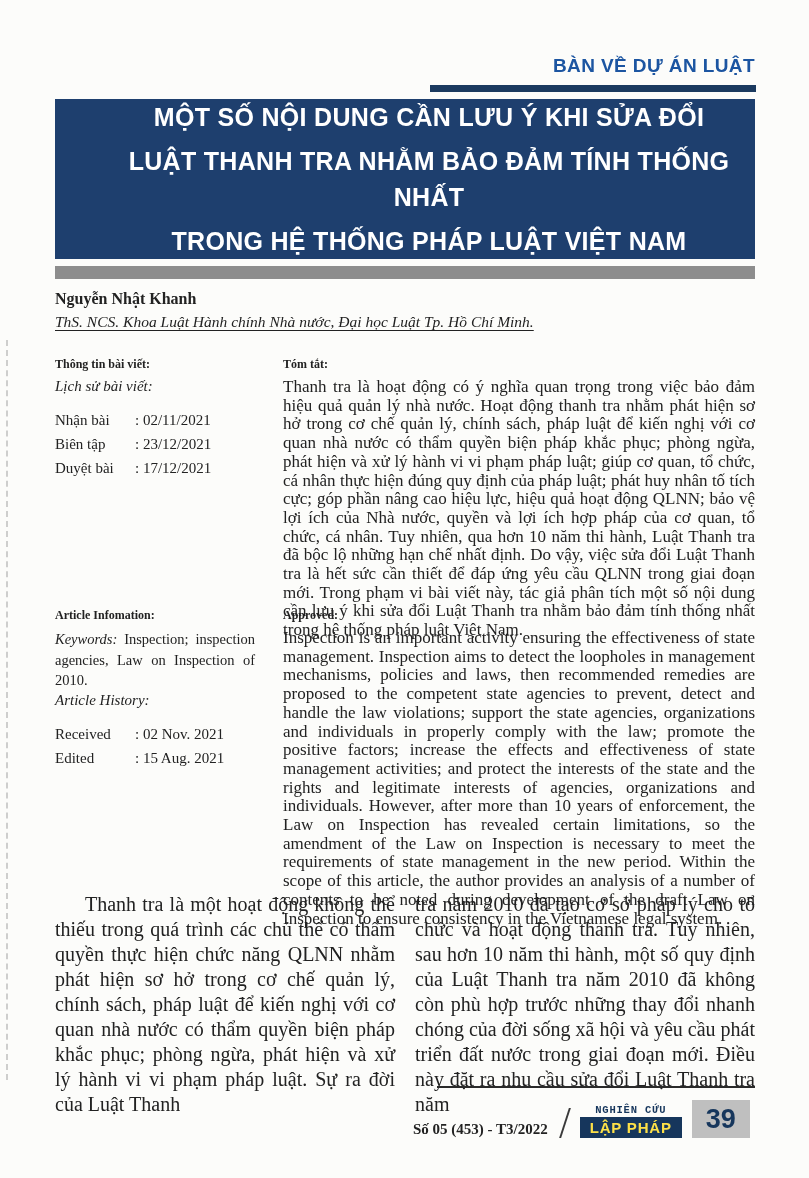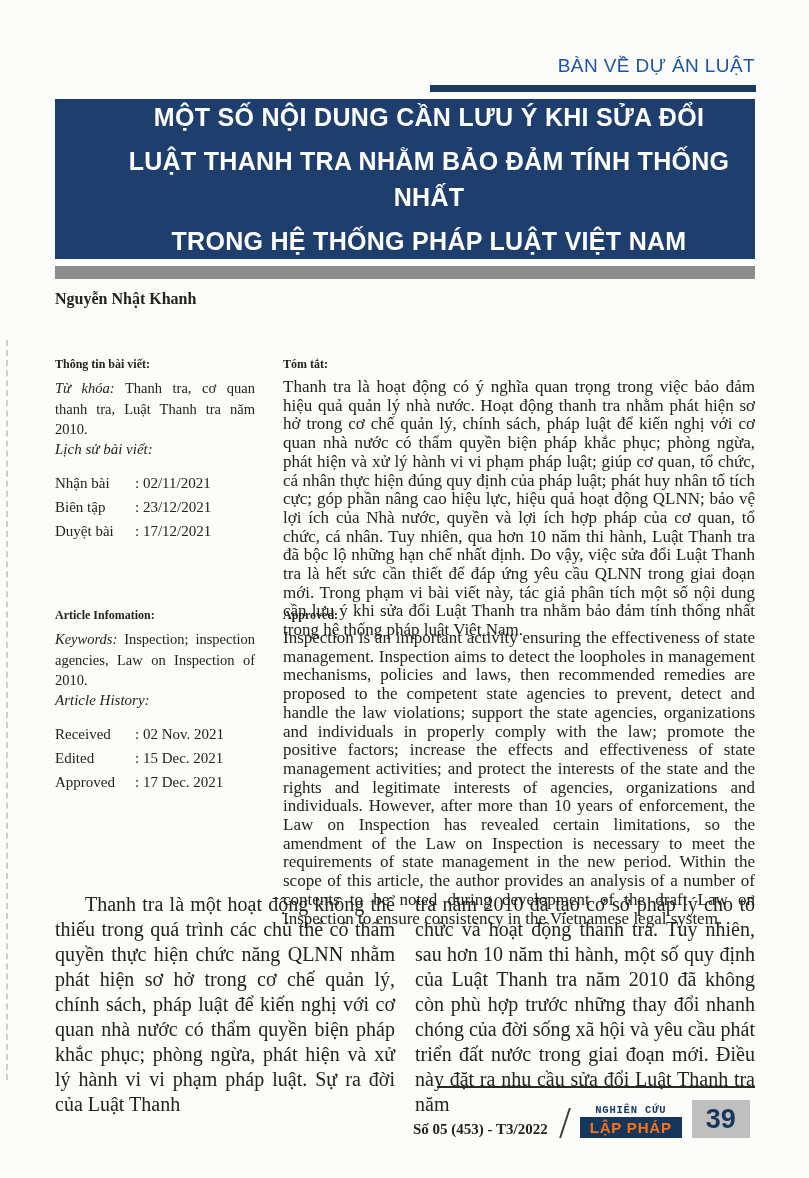--- a/index.html
+++ b/index.html
@@ -4,21 +4,21 @@
 <style>
   * { margin:0; padding:0; box-sizing:border-box; }
   html, body { background:#d9d9d9; }
   #page {
     position:relative; width:809px; height:1178px; margin:0 auto;
     background:#fcfcfa; color:var(--ink,#222);
     font-family:"Liberation Serif", serif; overflow:hidden;
   }
   .section-header {
     position:absolute; top:55px; right:54px;
-    font-family:"Liberation Sans", sans-serif; font-weight:normal;
+    font-family:"Liberation Sans", sans-serif; font-weight:bold;
     font-size:19px; letter-spacing:.4px; color:var(--accent-blue,#1c55a1);
   }
   .section-rule {
     position:absolute; top:85px; left:430px; width:326px; height:7px;
     background:var(--rule-dark,#1b3a5f);
   }
   .title-box {
     position:absolute; top:99px; left:55px; width:700px; height:160px;
     background:var(--header-bg,#1e3f6e);
     display:flex; flex-direction:column; justify-content:center; align-items:center; gap:8px;padding-left:48px;
@@ -56,21 +56,21 @@
     width:0; height:30px; border-left:2px solid #3a3a3a;
     transform:skewX(-18deg); margin:0 14px 0 16px;
   }
   .journal-logo { display:flex; flex-direction:column; align-items:center; }
   .logo-top {
     font-family:Liberation Mono, monospace; font-weight:bold; font-size:10.5px;
     letter-spacing:.8px; color:var(--navy,#16365c);
   }
   .logo-bottom {
     font-family:"Liberation Sans", sans-serif; font-weight:bold; font-size:15px;
-    letter-spacing:.8px; color:#f97316; background:var(--navy,#16365c);
+    letter-spacing:.8px; color:#fde047; background:var(--navy,#16365c);
     padding:2px 10px; margin-top:1px;
   }
   .page-num {
     margin-left:10px; background:var(--footer-gray,#bfbfbf);
     color:var(--navy,#16365c); font-family:"Liberation Sans", sans-serif;
     font-weight:bold; font-size:27px; height:38px; padding:0 14px;
     display:flex; align-items:center;margin-top:8px;
   }
   .scan-artifact {
     position:absolute; top:340px; left:6px; height:740px; width:0;
@@ -87,24 +87,24 @@
 
   <div class="title-box">
     <div class="title-line">MỘT SỐ NỘI DUNG CẦN LƯU Ý KHI SỬA ĐỔI</div>
     <div class="title-line">LUẬT THANH TRA NHẰM BẢO ĐẢM TÍNH THỐNG NHẤT</div>
     <div class="title-line">TRONG HỆ THỐNG PHÁP LUẬT VIỆT NAM</div>
   </div>
 
   <div class="gray-bar"></div>
 
   <div class="author">Nguyễn Nhật Khanh</div>
+  <div class="affiliation">ThS. NCS. Khoa Luật Hành chính Nhà nước, Đại học Luật Tp. Hồ Chí Minh.</div>
 
   <div class="meta-block vi">
     <div class="meta-heading">Thông tin bài viết:</div>
-    <p class="meta-text"><span class="it">Từ khóa:</span> <span>Thanh tra, cơ quan thanh tra, Luật Thanh tra năm 2010.</span></p>
     <div class="history-label">Lịch sử bài viết:</div>
     <div>
       <div class="hrow">
         <span class="hlabel">Nhận bài</span>
           <span>: 02/11/2021</span>
       </div>
       <div class="hrow">
         <span class="hlabel">Biên tập</span>
           <span>: 23/12/2021</span>
       </div>
@@ -124,25 +124,21 @@
     <div class="meta-heading">Article Infomation:</div>
     <p class="meta-text"><span class="it">Keywords:</span> <span>Inspection; inspection agencies, Law on Inspection of 2010.</span></p>
     <div class="history-label">Article History:</div>
     <div>
       <div class="hrow">
         <span class="hlabel">Received</span>
           <span>: 02 Nov. 2021</span>
       </div>
       <div class="hrow">
         <span class="hlabel">Edited</span>
-          <span>: 15 Dec. 2021</span>
-      </div>
-      <div class="hrow">
-        <span class="hlabel">Approved</span>
-          <span>: 17 Dec. 2021</span>
+          <span>: 15 Aug. 2021</span>
       </div>
     </div>
   </div>
 
   <div class="abs-block en">
     <div class="meta-heading">Approved:</div>
     <p class="abstract-text">Inspection is an important activity ensuring the effectiveness of state management. Inspection aims to detect the loopholes in management mechanisms, policies and laws, then recommended remedies are proposed to the competent state agencies to prevent, detect and handle the law violations; support the state agencies, organizations and individuals in properly comply with the law; promote the positive factors; increase the effects and effectiveness of state management activities; and protect the interests of the state and the rights and legitimate interests of agencies, organizations and individuals. However, after more than 10 years of enforcement, the Law on Inspection has revealed certain limitations, so the amendment of the Law on Inspection is necessary to meet the requirements of state management in the new period. Within the scope of this article, the author provides an analysis of a number of contents to be noted during development of the draft Law on Inspection to ensure consistency in the Vietnamese legal system.</p>
   </div>
 
   <div class="body-cols">

